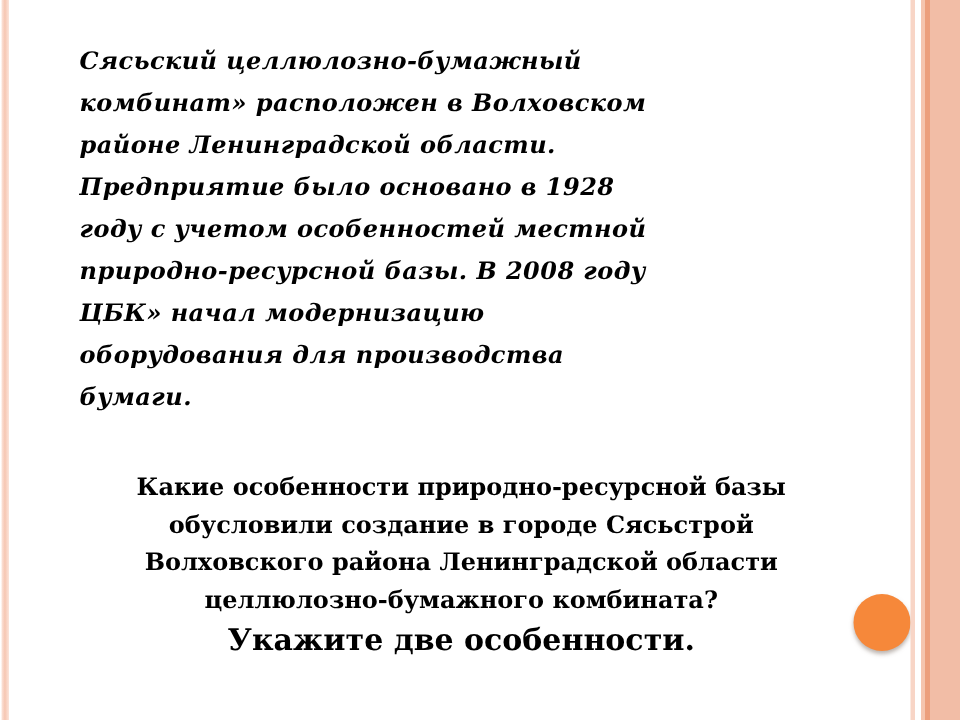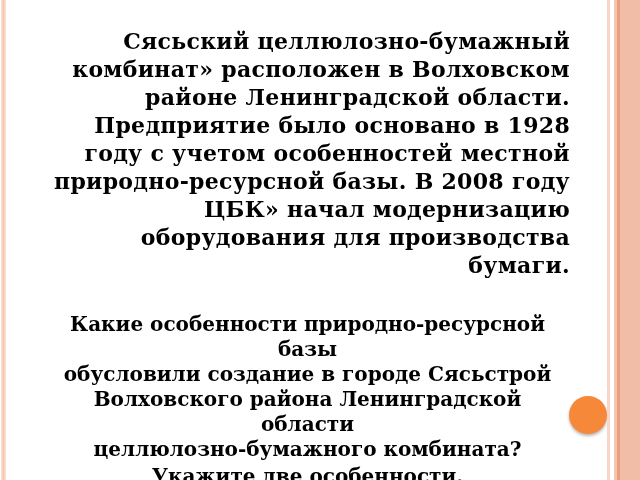--- a/index.html
+++ b/index.html
@@ -32,29 +32,30 @@
       #ec9f7c 10px, #ec9f7c 13px,
       #f2bda6 13px, #f2bda6 33px);
   }
   .content {
     position: absolute;
     left: 45px; top: 0;
     width: 525px;
   }
   .intro {
     margin: 27px 0 0 8px;
-    font-size: 22px;
+    font-size: 16px;
     line-height: 28px;
     letter-spacing: 0.3px;
     white-space: pre-line;
-    text-align: right;
+    text-align: left;
+    font-style: italic;
   }
   .question {
     margin: 33px 0 0 0;
-    font-size: 20px;
+    font-size: 16px;
     line-height: 25px;
     white-space: pre-line;
     text-align: center;
   }
   .task {
     margin: 2px 0 0 0;
     font-size: 20px;
     line-height: 25px;
     text-align: center;
   }

